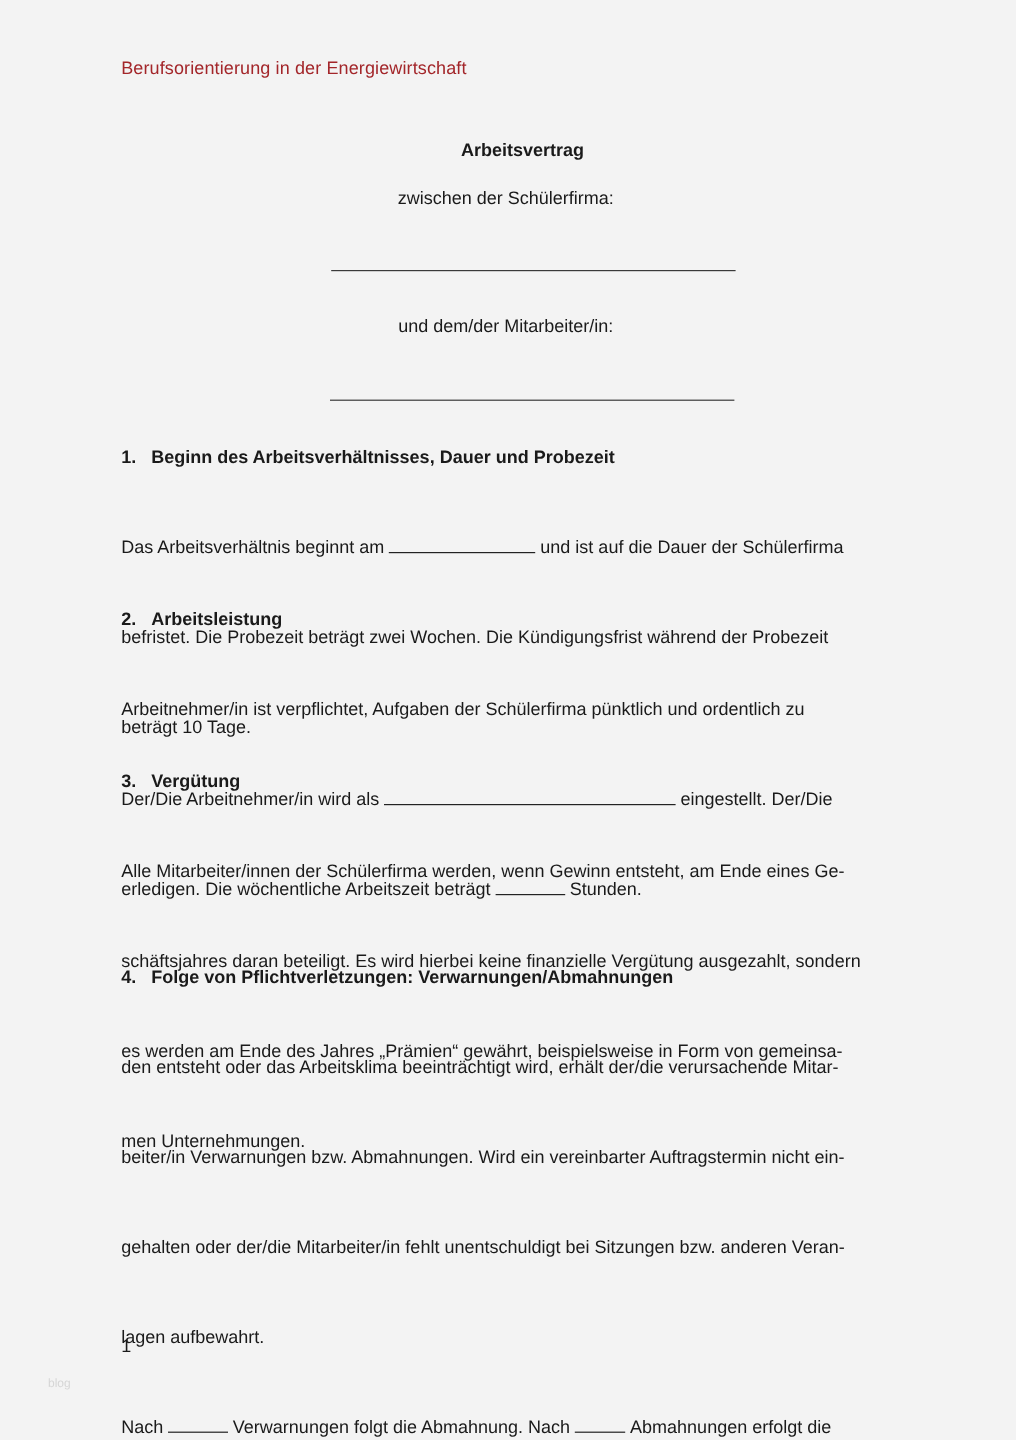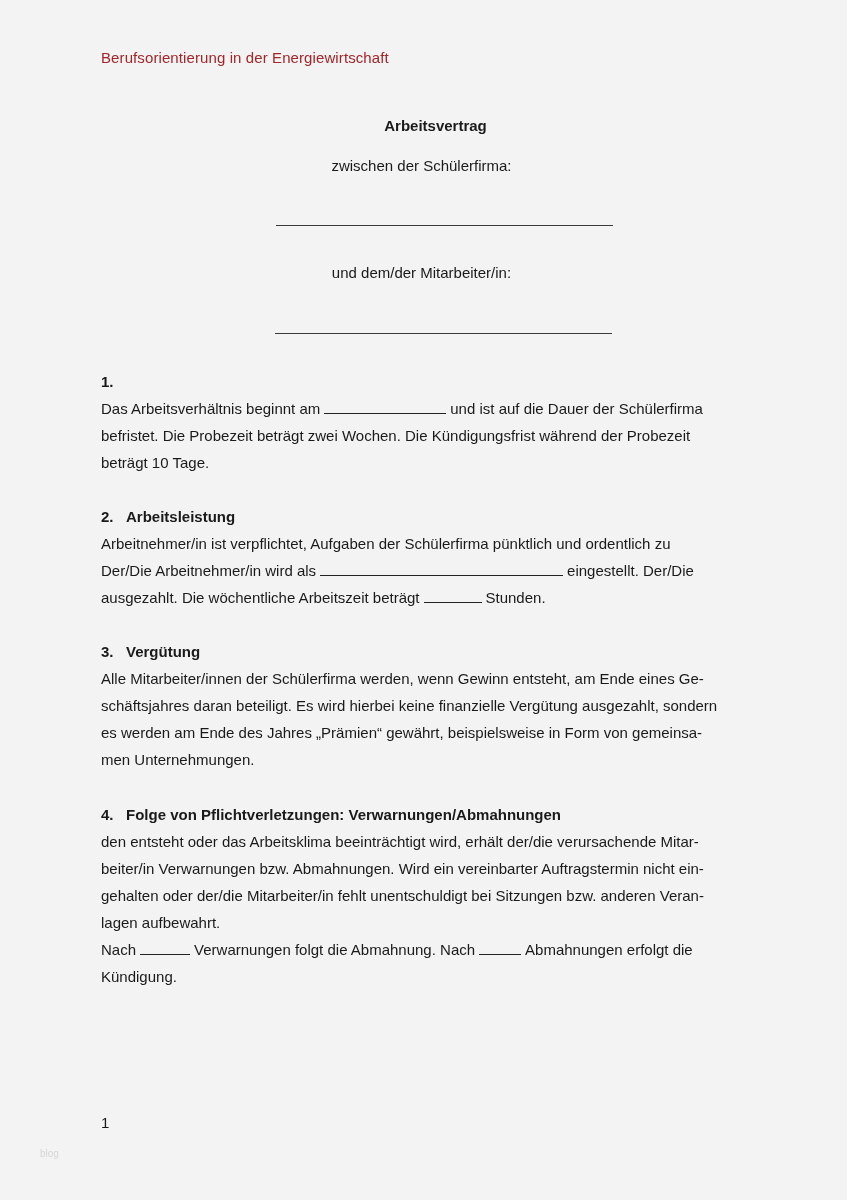--- a/index.html
+++ b/index.html
@@ -64,20 +64,21 @@
     .section-head {
       font-weight: bold;
       display: flex;
     }
     .section-num {
       display: inline-block;
       width: 25px;
     }
     .section-body .line {
       white-space: nowrap;
+      margin-top: 48px;
     }
     .blank {
       display: inline-block;
       border-bottom: 1px solid #222;
       height: 14px;
       vertical-align: baseline;
       margin: 0 4px;
     }
     .page-number {
       position: absolute;
@@ -104,20 +105,21 @@
 
   <div class="centered" style="top:157px;"><span>zwischen der Schülerfirma:</span></div>
   <div class="sigline" style="left:276px; width:337px; top:225px;"></div>
 
   <div class="centered" style="top:264px;"><span>und dem/der Mitarbeiter/in:</span></div>
   <div class="sigline" style="left:275px; width:337px; top:333px;"></div>
 
   <div class="section" style="top:368px;">
     <div class="section-head">
       <span class="section-num">1.</span>
+      <span>Beginn des Arbeitsverhältnisses, Dauer und Probezeit</span>
     </div>
     <div class="section-body">
       <div class="line">
         <span>Das Arbeitsverhältnis beginnt am</span><span class="blank" style="width:122px;"></span><span>und ist auf die Dauer der Schülerfirma</span>
       </div>
       <div class="line">befristet. Die Probezeit beträgt zwei Wochen. Die Kündigungsfrist während der Probezeit</div>
       <div class="line">beträgt 10 Tage.</div>
     </div>
   </div>
 
@@ -125,21 +127,21 @@
     <div class="section-head">
       <span class="section-num">2.</span>
       <span>Arbeitsleistung</span>
     </div>
     <div class="section-body">
       <div class="line">Arbeitnehmer/in ist verpflichtet, Aufgaben der Schülerfirma pünktlich und ordentlich zu</div>
       <div class="line">
         <span>Der/Die Arbeitnehmer/in wird als</span><span class="blank" style="width:243px;"></span><span>eingestellt. Der/Die</span>
       </div>
       <div class="line">
-        <span>ausgezahlt. Die wöchentliche Arbeitszeit beträgt</span><span class="blank" style="width:58px;"></span><span>Stunden.</span>
+        <span>erledigen. Die wöchentliche Arbeitszeit beträgt</span><span class="blank" style="width:58px;"></span><span>Stunden.</span>
       </div>
     </div>
   </div>
 
   <div class="section" style="top:638px;">
     <div class="section-head">
       <span class="section-num">3.</span>
       <span>Vergütung</span>
     </div>
     <div class="section-body">

